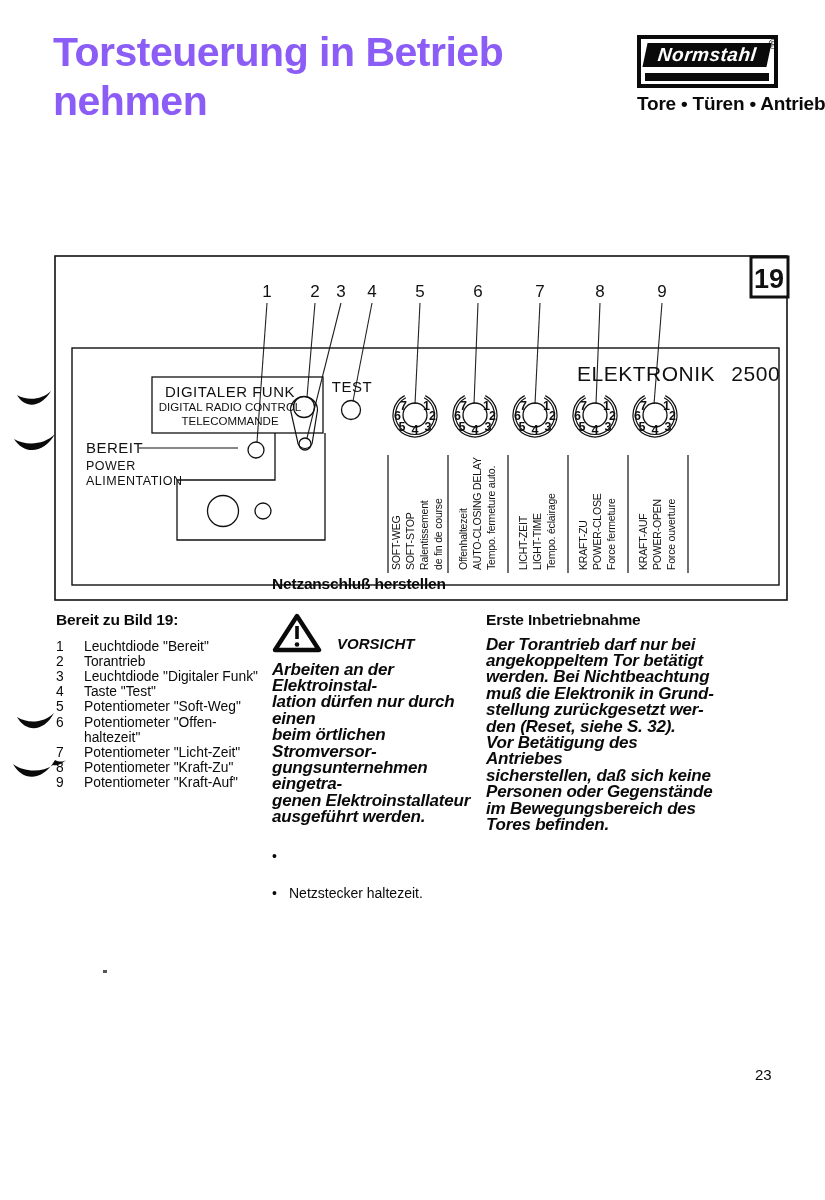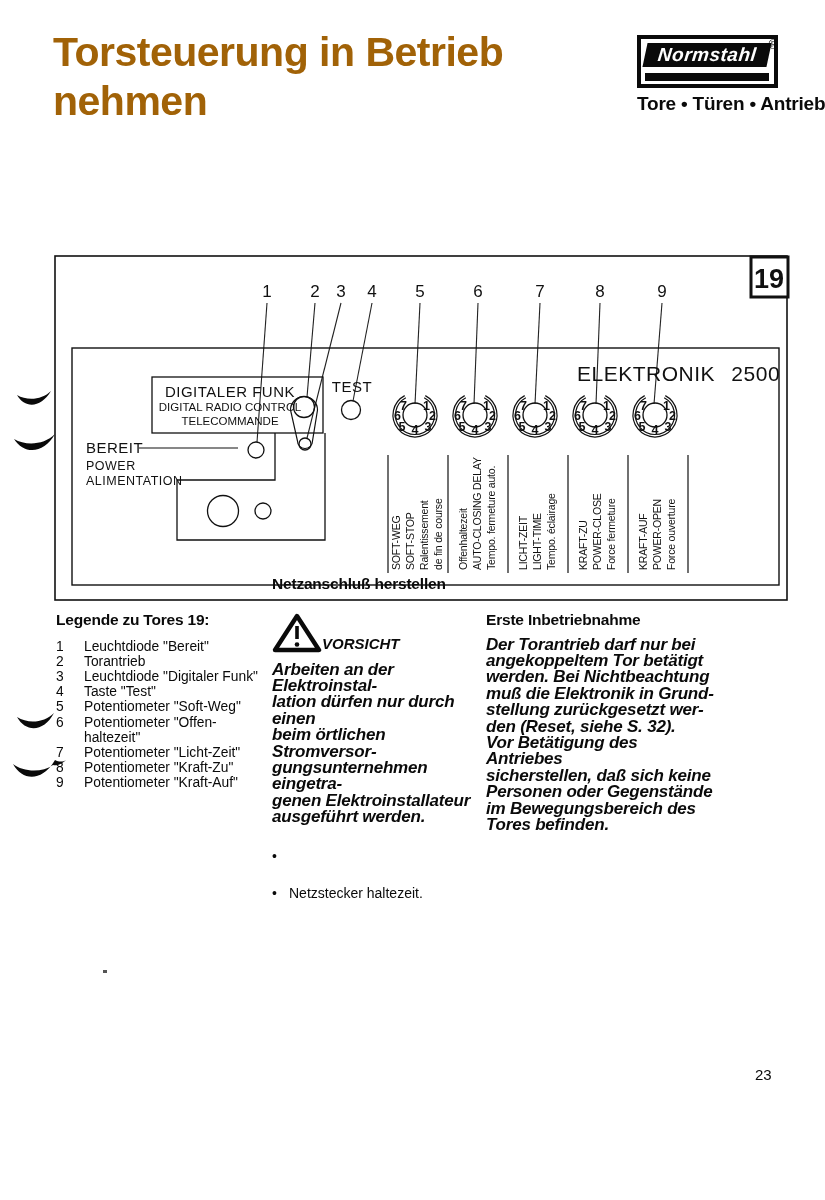--- a/index.html
+++ b/index.html
@@ -2,21 +2,21 @@
 <html><head>
 <meta charset="utf-8">
 <style>
   html,body{margin:0;padding:0;background:#e8e8e8;}
   .page{position:relative;width:825px;height:1200px;background:#ffffff;margin:0 auto;
         font-family:"Liberation Sans",sans-serif;color:#0a0a0a;overflow:hidden;}
   .abs{position:absolute;}
 
   
   .doc-title{left:53px;top:28px;width:560px;font-size:41px;line-height:49px;
-             font-weight:700;letter-spacing:-0.5px;white-space:pre-line;color:#a16207;}
+             font-weight:700;letter-spacing:-0.5px;white-space:pre-line;color:#8b5cf6;}
   .logo-wrap{left:637px;top:26px;width:160px;}
   .logo-box{position:relative;width:133px;height:45px;border:4px solid #0a0a0a;margin-top:9px;background:#fff;}
   .logo-band{position:absolute;left:4px;top:4px;right:5px;height:24px;background:#0a0a0a;
              transform:skewX(-12deg);display:flex;align-items:center;justify-content:center;}
   .logo-band span{color:#fff;font-weight:700;font-style:italic;font-size:19px;letter-spacing:0.5px;
                   transform:skewX(6deg);}
   .logo-strip{position:absolute;left:4px;right:5px;bottom:3px;height:8px;background:#0a0a0a;}
   .logo-reg{position:absolute;right:-4px;top:-2px;font-size:13px;font-weight:400;}
   .logo-tagline{margin-top:5px;font-size:19px;font-weight:700;letter-spacing:-0.2px;white-space:nowrap;}
 
@@ -29,21 +29,21 @@
   .col{font-size:14px;line-height:15.5px;}
   .col-heading{font-size:15.5px;font-weight:700;letter-spacing:-0.2px;}
   .legend-col{left:56px;top:612px;width:212px;}
   .legend-list{margin-top:11px;}
   .legend-row{display:flex;font-size:13.8px;line-height:15.2px;}
   .legend-num{width:28px;flex:0 0 28px;}
   .legend-text{white-space:pre-line;}
 
   .mains-col{left:272px;top:576px;width:210px;}
   .startup-col{left:486px;top:612px;width:232px;}
-  .warn-row{display:flex;align-items:flex-end;margin-top:21px;height:40px;}
+  .warn-row{display:flex;align-items:flex-end;gap:15px;margin-top:21px;height:40px;}
   .warn-label{font-weight:700;font-style:italic;font-size:15px;padding-bottom:1px;}
   .warn-text{margin-top:9px;font-weight:700;font-style:italic;font-size:17px;
              line-height:16.4px;white-space:pre-line;letter-spacing:-0.2px;}
   .bullets{margin-top:23px;}
   .bullet-row{display:flex;margin-bottom:22px;font-size:14px;line-height:15.3px;}
   .bullet-dot{width:17px;flex:0 0 17px;}
   .bullet-text{white-space:pre-line;}
 
   .page-num{left:755px;top:1066px;font-size:15px;}
   .pen-marks{left:0;top:0;pointer-events:none;}
@@ -207,21 +207,21 @@
         <text x="587" y="330" font-size="10.5" letter-spacing="-0.2" transform="rotate(-90 587 330)">KRAFT-ZU</text>
         <text x="601" y="330" font-size="10.5" letter-spacing="-0.2" transform="rotate(-90 601 330)">POWER-CLOSE</text>
         <text x="615" y="330" font-size="10.5" letter-spacing="-0.2" transform="rotate(-90 615 330)">Force fermeture</text>
         <text x="647" y="330" font-size="10.5" letter-spacing="-0.2" transform="rotate(-90 647 330)">KRAFT-AUF</text>
         <text x="661" y="330" font-size="10.5" letter-spacing="-0.2" transform="rotate(-90 661 330)">POWER-OPEN</text>
         <text x="675" y="330" font-size="10.5" letter-spacing="-0.2" transform="rotate(-90 675 330)">Force ouverture</text>
       </g>
   </svg>
 
   <div class="abs col legend-col">
-    <div class="col-heading">Legende zu Tores 19:</div>
+    <div class="col-heading">Bereit zu Bild 19:</div>
     <div class="legend-list" id="legend-list">
         <div class="legend-row">
           <span class="legend-num">1</span>
           <span class="legend-text">Leuchtdiode "Bereit"</span>
         </div>
         <div class="legend-row">
           <span class="legend-num">2</span>
           <span class="legend-text">Torantrieb</span>
         </div>
         <div class="legend-row">

